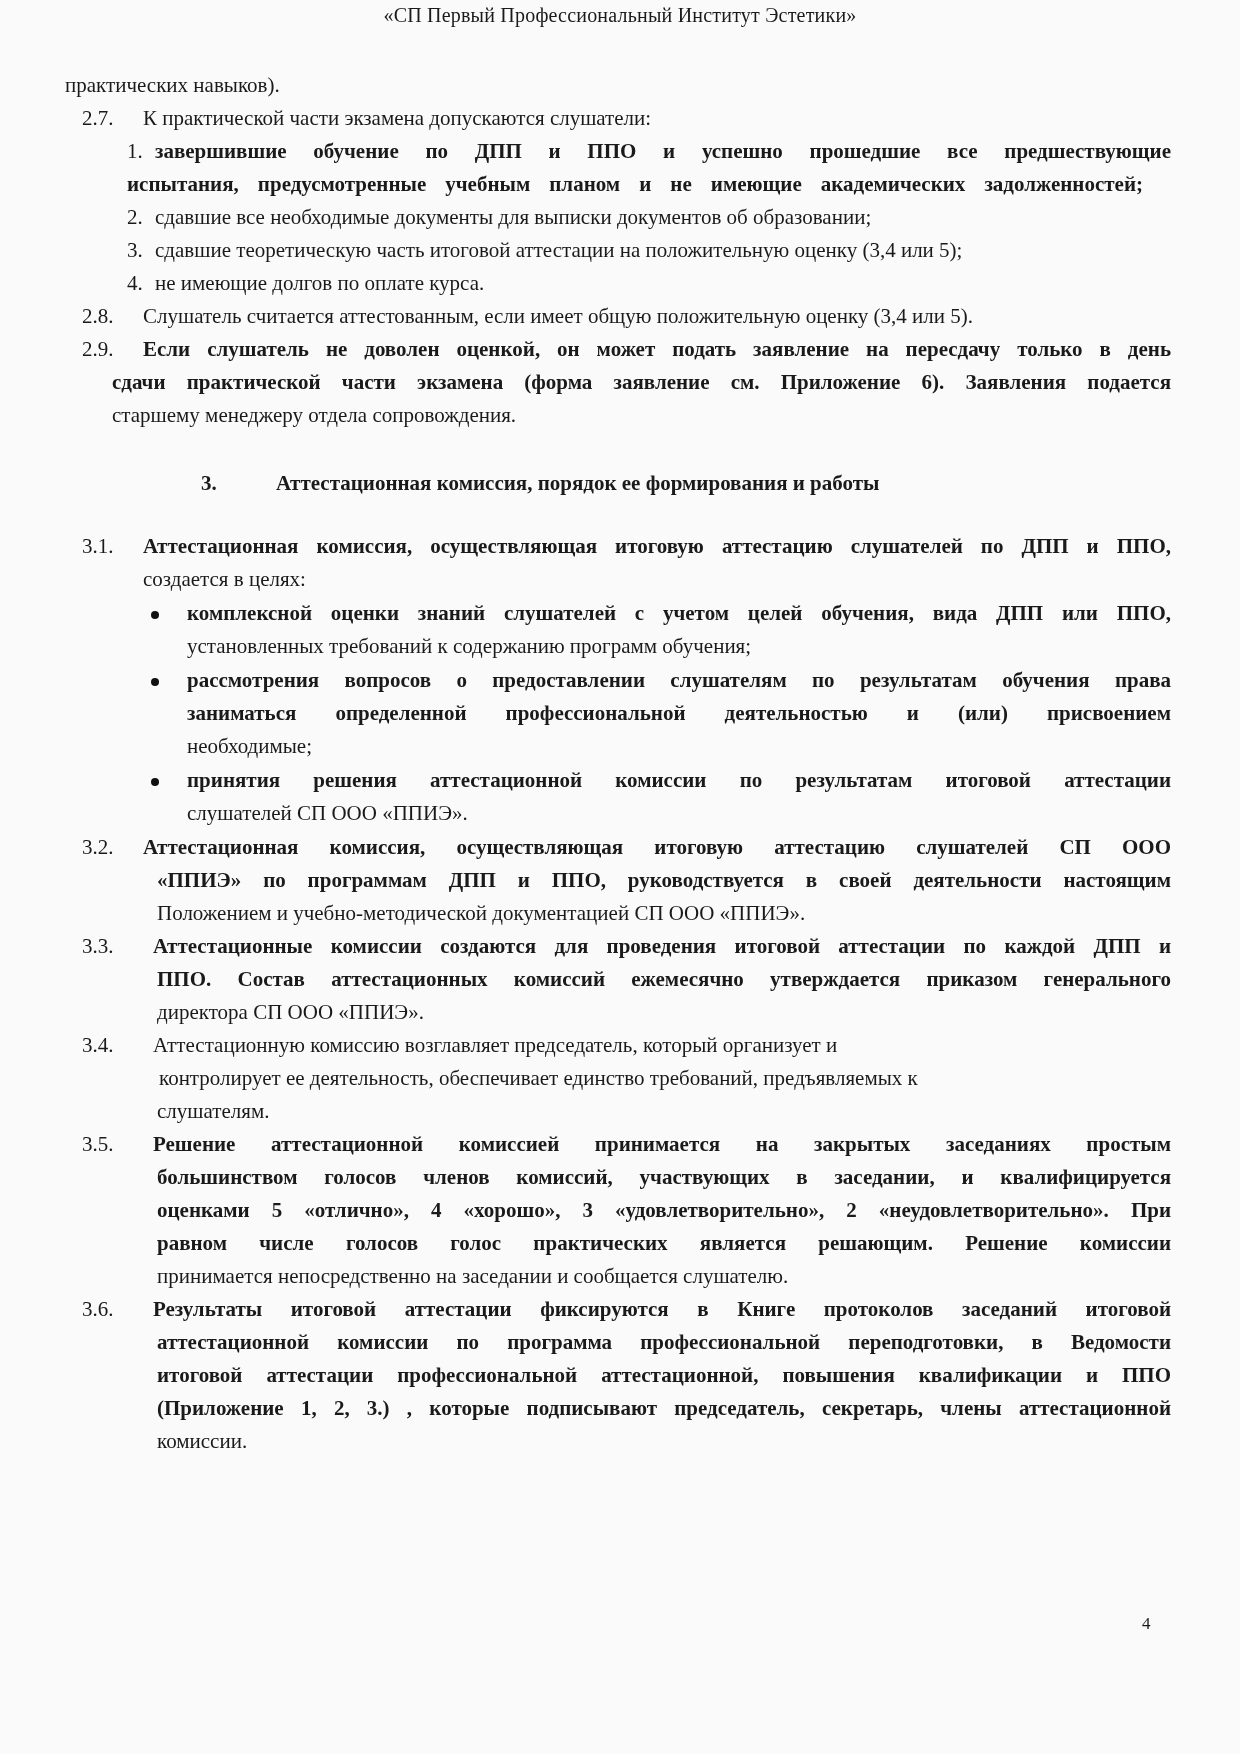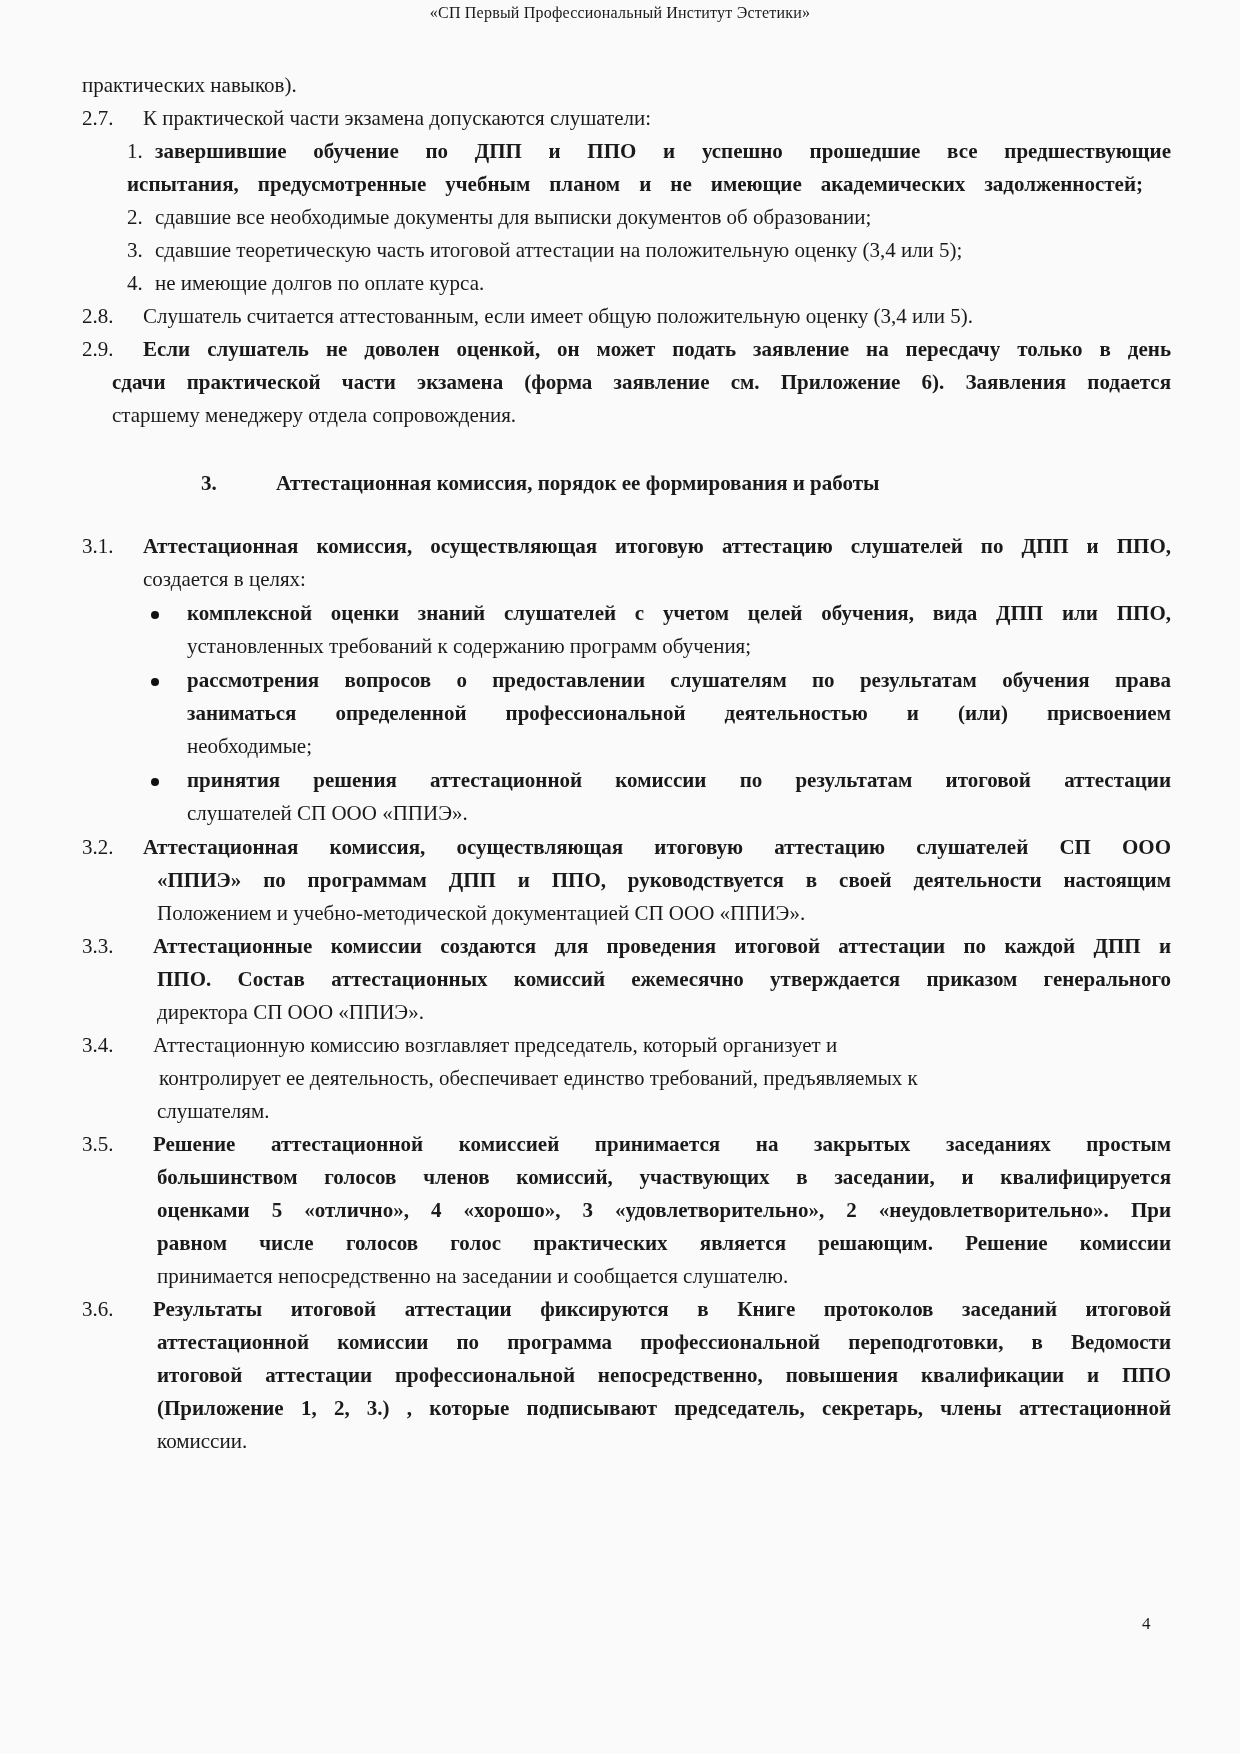--- a/index.html
+++ b/index.html
@@ -7,35 +7,35 @@
     width: 1240px; height: 1754px;
     background: #fafafa;
     color: #1a1a1a;
     font-family: "Liberation Serif", "DejaVu Serif", serif;
     font-size: 21px;
     position: relative;
     overflow: hidden;
   }
   .page-header {
     position: absolute; top: 4px; left: 0; width: 1240px;
-    text-align: center; font-size: 16px; letter-spacing: 0.2px;
+    text-align: center; font-size: 20px; letter-spacing: 0.2px;
   }
   .line { position: absolute; white-space: nowrap; line-height: 30px; }
   .just { text-align: justify; text-align-last: justify; white-space: normal; font-weight: bold; }
   .num { position: absolute; white-space: nowrap; line-height: 30px; text-align: center; }
   .heading { position: absolute; font-weight: bold; font-size: 21px; line-height: 30px; white-space: nowrap; }
   .bullet { position: absolute; width: 8px; height: 8px; border-radius: 50%; background: #111; }
   .page-number { position: absolute; left: 1142px; top: 1614px; font-size: 17px; }
 </style>
 </head>
 <body>
 
 <div class="page-header">«СП Первый Профессиональный Институт Эстетики»</div>
 
-<div class="line" style="left:82px;top:70px">практических навыков).</div>
+<div class="line" style="left:65px;top:70px">практических навыков).</div>
 
 <div class="num" style="left:82px;top:103px">2.7.</div>
 <div class="line" style="left:143px;top:103px">К практической части экзамена допускаются слушатели:</div>
 
 <div class="num" style="left:127px;top:136px">1.</div>
 <div class="line just" style="left:155px;top:136px;width:1016px">завершившие обучение по ДПП и ППО и успешно прошедшие все предшествующие</div>
 <div class="line just" style="left:127px;top:169px;width:1016px">испытания, предусмотренные учебным планом и не имеющие академических задолженностей;</div>
 
 <div class="num" style="left:127px;top:202px">2.</div>
 <div class="line" style="left:155px;top:202px">сдавшие все необходимые документы для выписки документов об образовании;</div>
@@ -92,17 +92,17 @@
 <div class="num" style="left:82px;top:1129px">3.5.</div>
 <div class="line just" style="left:153px;top:1129px;width:1018px">Решение аттестационной комиссией принимается на закрытых заседаниях простым</div>
 <div class="line just" style="left:157px;top:1162px;width:1014px">большинством голосов членов комиссий, участвующих в заседании, и квалифицируется</div>
 <div class="line just" style="left:157px;top:1195px;width:1014px">оценками 5 «отлично», 4 «хорошо», 3 «удовлетворительно», 2 «неудовлетворительно». При</div>
 <div class="line just" style="left:157px;top:1228px;width:1014px">равном числе голосов голос практических является решающим. Решение комиссии</div>
 <div class="line" style="left:157px;top:1261px">принимается непосредственно на заседании и сообщается слушателю.</div>
 
 <div class="num" style="left:82px;top:1294px">3.6.</div>
 <div class="line just" style="left:153px;top:1294px;width:1018px">Результаты итоговой аттестации фиксируются в Книге протоколов заседаний итоговой</div>
 <div class="line just" style="left:157px;top:1327px;width:1014px">аттестационной комиссии по программа профессиональной переподготовки, в Ведомости</div>
-<div class="line just" style="left:157px;top:1360px;width:1014px">итоговой аттестации профессиональной непосредственно, повышения квалификации и ППО</div>
+<div class="line just" style="left:157px;top:1360px;width:1014px">итоговой аттестации профессиональной аттестационной, повышения квалификации и ППО</div>
 <div class="line just" style="left:157px;top:1393px;width:1014px">(Приложение 1, 2, 3.) , которые подписывают председатель, секретарь, члены аттестационной</div>
 <div class="line" style="left:157px;top:1426px">комиссии.</div>
 
 <div class="page-number">4</div>
 
 </body></html>

